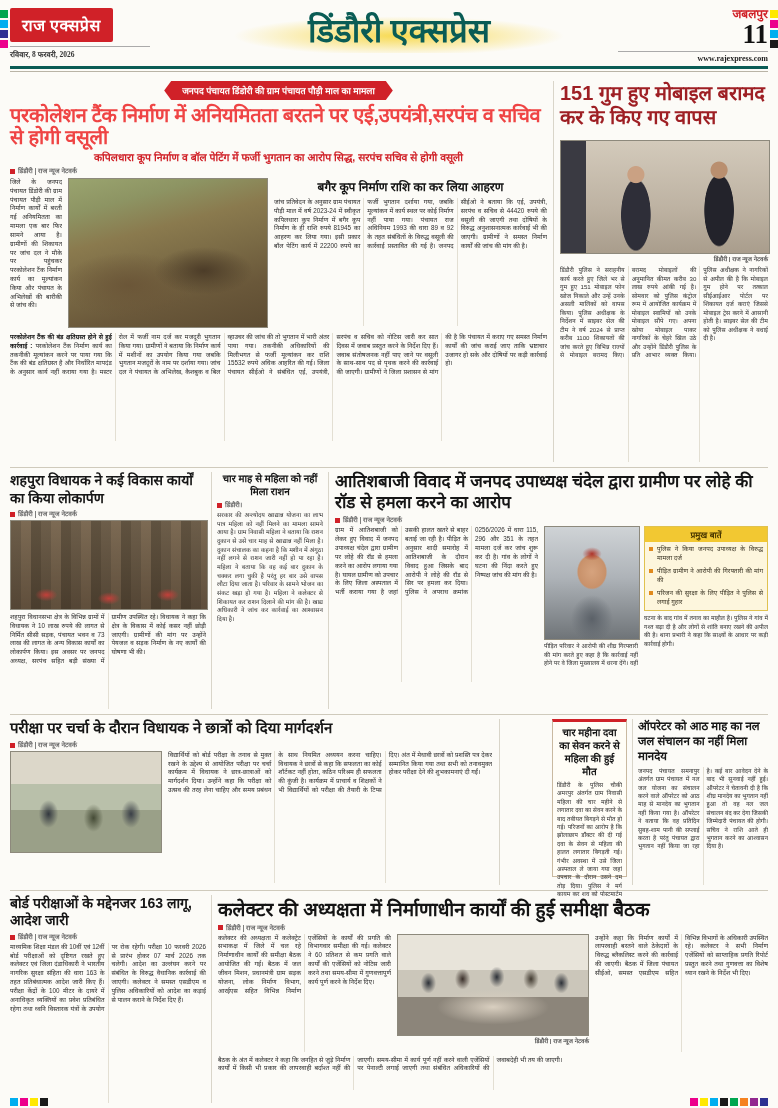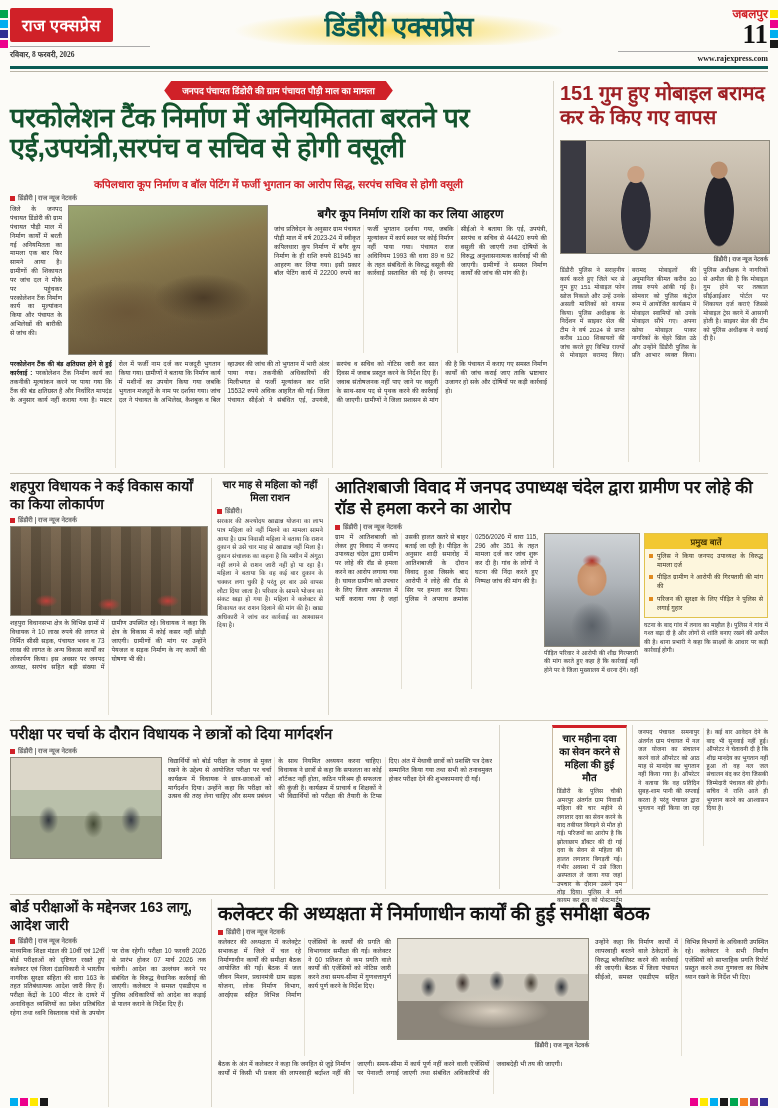--- a/index.html
+++ b/index.html
@@ -15,38 +15,38 @@
   .reg-tl{left:0;top:10px}.reg-tr{right:0;top:10px}
   .reg-bl{left:10px;bottom:2px}.reg-br{right:10px;bottom:2px}
   
   .mast{display:flex;align-items:flex-start;justify-content:space-between;height:56px;font-family:Liberation Serif, serif;}
   .mast-left{width:170px;}
   .brand-box{background:#d02128;color:#fff;font-weight:800;font-size:16px;padding:6px 12px;
              border-radius:2px;display:inline-block;letter-spacing:.5px;}
   .mast-date{font-size:7.5px;color:#333;font-weight:700;margin-top:4px;border-top:1px solid #aaa;padding-top:2px;width:140px;}
   .mast-center{flex:1;text-align:center;padding-top:2px;
      background:radial-gradient(ellipse 220px 26px at 50% 62%, rgba(247,216,74,.95) 0%, rgba(247,216,74,0) 75%);}
-  .mast-title{font-size:27px;font-weight:800;color:#0a5c55;line-height:1.3;}
+  .mast-title{font-size:33px;font-weight:800;color:#0a5c55;line-height:1.3;}
   .mast-right{width:150px;text-align:right;}
   .mast-city{color:#d02128;font-weight:800;font-size:12px;line-height:1;}
   .mast-page{font-size:27px;font-weight:800;color:#111;line-height:1.05;}
   .mast-web{font-size:8px;font-weight:700;color:#222;margin-top:3px;border-top:1px solid #aaa;padding-top:2px;}
   .mast-rule{border-top:3px solid #0a5c55;border-bottom:1px solid #b9b4a6;height:2px;margin:2px 0 5px;}
   
   .byline{font-size:6.5px;color:#666;font-weight:700;margin:2px 0;}
   .byline::before{content:"";display:inline-block;width:5px;height:5px;background:#d02128;margin-right:3px;vertical-align:middle;}
   .cols{column-gap:7px;column-rule:1px solid #e3dfd3;font-size:6.3px;line-height:1.4;
         text-align:justify;color:#2e2e2e;overflow:hidden;}
   .c1{column-count:1}.c2{column-count:2}.c3{column-count:3}.c4{column-count:4}.c5{column-count:5}
   .lead{font-weight:800;color:#141414;}
   .caption{font-size:6px;color:#555;text-align:right;margin-top:1px;font-weight:700;}
   
   .kicker{background:#d02128;color:#fff;font-size:9px;font-weight:700;width:fit-content;margin:0 auto;
           padding:3px 18px;clip-path:polygon(7px 0,calc(100% - 7px) 0,100% 50%,calc(100% - 7px) 100%,7px 100%,0 50%);}
-  .h-main{font-size:27px;font-weight:800;line-height:1.1;color:#14532d;margin:4px 0 14px;letter-spacing:-.3px;}
+  .h-main{font-size:20px;font-weight:800;line-height:1.1;color:#ef4444;margin:4px 0 2px;letter-spacing:-.3px;}
   .h-sub-red{color:#d02128;font-weight:700;font-size:10.5px;text-align:center;margin:2px 0 2px;}
   .sub-headline{font-size:12px;font-weight:800;text-align:center;margin:0 0 3px;color:#141414;}
   .h-maroon{color:#9e1f24;font-weight:800;font-size:20px;line-height:1.2;margin-bottom:11px;}
   .h-md{font-size:14px;font-weight:800;line-height:1.25;color:#161616;}
   .h-lg{font-size:17px;font-weight:800;line-height:1.22;color:#161616;}
   .h-sm{font-size:11.5px;font-weight:800;line-height:1.3;color:#161616;}
   .h-xs{font-size:10px;font-weight:800;line-height:1.3;color:#161616;text-align:center;}
   .h-xl{font-size:19px;font-weight:800;color:#141414;margin:4px 0 1px;line-height:1.15;}
   
   .band{display:flex;border-top:1px solid #cfcabc;margin-top:5px;padding-top:4px;}
@@ -246,20 +246,21 @@
     </div>
 
     <div class="s-death vr">
       <div class="death-box">
         <div class="h-xs">चार महीना दवा का सेवन करने से महिला की हुई मौत</div>
         <div class="cols c1" style="height:118px;margin-top:3px;font-size:6px;">डिंडौरी के पुलिस चौकी अमरपुर अंतर्गत ग्राम निवासी महिला की चार महीने से लगातार दवा का सेवन करने के बाद तबीयत बिगड़ने से मौत हो गई। परिजनों का आरोप है कि झोलाछाप डॉक्टर की दी गई दवा के सेवन से महिला की हालत लगातार बिगड़ती गई। गंभीर अवस्था में उसे जिला अस्पताल ले जाया गया जहां उपचार के दौरान उसने दम तोड़ दिया। पुलिस ने मर्ग कायम कर शव को पोस्टमार्टम के लिए भेजा है और जांच शुरू कर दी है।</div>
       </div>
     </div>
 
     <div class="s-operator">
+      <div class="h-sm">ऑपरेटर को आठ माह का नल जल संचालन का नहीं मिला मानदेय</div>
       <div class="cols c2" style="height:118px;margin-top:3px;font-size:6px;">जनपद पंचायत समनापुर अंतर्गत ग्राम पंचायत में नल जल योजना का संचालन करने वाले ऑपरेटर को आठ माह से मानदेय का भुगतान नहीं किया गया है। ऑपरेटर ने बताया कि वह प्रतिदिन सुबह-शाम पानी की सप्लाई करता है परंतु पंचायत द्वारा भुगतान नहीं किया जा रहा है। कई बार आवेदन देने के बाद भी सुनवाई नहीं हुई। ऑपरेटर ने चेतावनी दी है कि शीघ्र मानदेय का भुगतान नहीं हुआ तो वह नल जल संचालन बंद कर देगा जिसकी जिम्मेदारी पंचायत की होगी। सचिव ने राशि आते ही भुगतान करने का आश्वासन दिया है।</div>
     </div>
   </div>
 
   <div class="band">
     <div class="s-board vr">
       <div class="h-md">बोर्ड परीक्षाओं के मद्देनजर 163 लागू, आदेश जारी</div>
       <div class="byline">डिंडौरी | राज न्यूज नेटवर्क</div>
       <div class="cols c2" style="height:160px;margin-top:2px;">माध्यमिक शिक्षा मंडल की 10वीं एवं 12वीं बोर्ड परीक्षाओं को दृष्टिगत रखते हुए कलेक्टर एवं जिला दंडाधिकारी ने भारतीय नागरिक सुरक्षा संहिता की धारा 163 के तहत प्रतिबंधात्मक आदेश जारी किए हैं। परीक्षा केंद्रों के 100 मीटर के दायरे में अनाधिकृत व्यक्तियों का प्रवेश प्रतिबंधित रहेगा तथा ध्वनि विस्तारक यंत्रों के उपयोग पर रोक रहेगी। परीक्षा 10 फरवरी 2026 से प्रारंभ होकर 07 मार्च 2026 तक चलेगी। आदेश का उल्लंघन करने पर संबंधित के विरुद्ध वैधानिक कार्रवाई की जाएगी। कलेक्टर ने समस्त एसडीएम व पुलिस अधिकारियों को आदेश का कड़ाई से पालन कराने के निर्देश दिए हैं।</div>
     </div>

